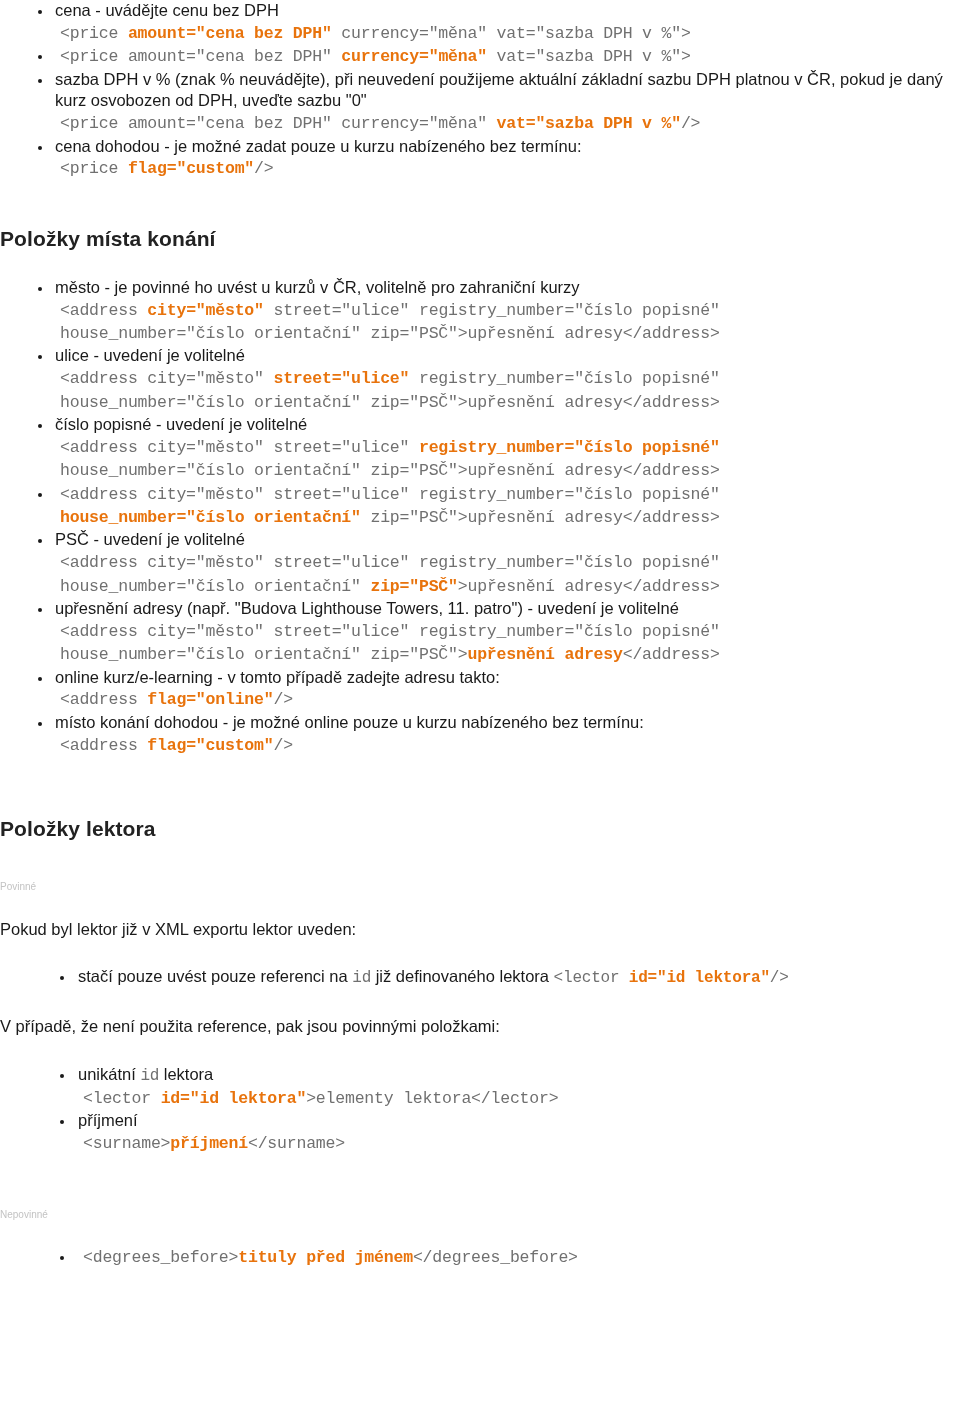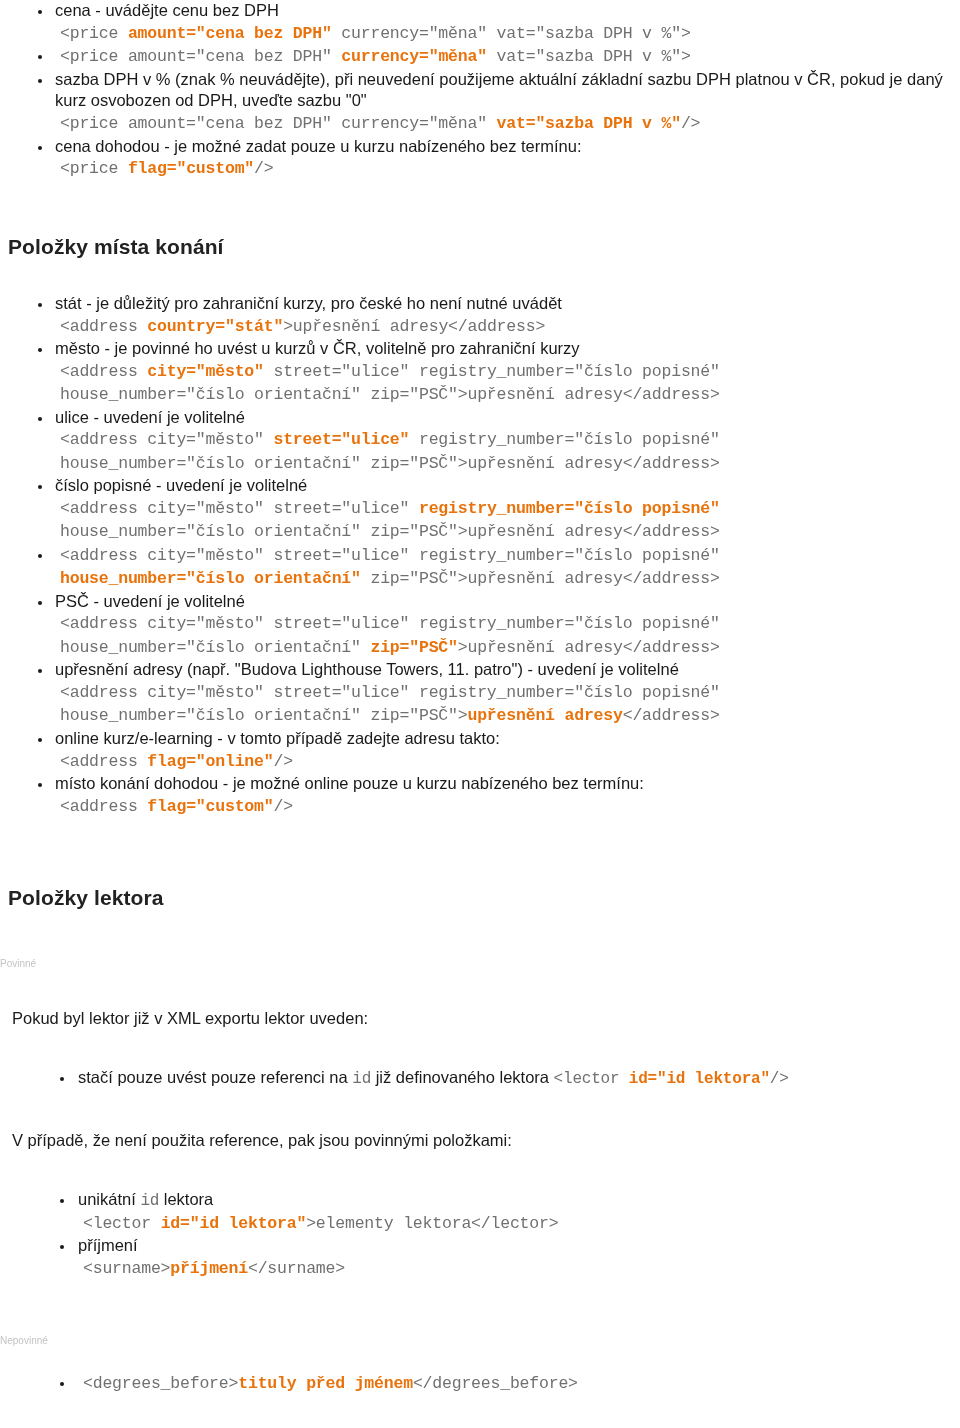--- a/index.html
+++ b/index.html
@@ -21,39 +21,39 @@
     padding: 0;
     box-sizing: border-box;
   }
 
   
   h2.section-heading {
     font-family: "Liberation Sans", sans-serif;
     font-size: 21px;
     font-weight: bold;
     color: #222222;
-    margin: 8px;
+    margin: 0;
     padding: 0;
     letter-spacing: 0.1px;
   }
 
   .subtle-label {
     font-family: "Liberation Sans", sans-serif;
     font-size: 10px;
     font-weight: normal;
     color: #c3c3c3;
     margin: 0;
     padding: 0;
   }
 
   p.body-para {
     font-family: "Liberation Sans", sans-serif;
     font-size: 16.5px;
     color: #1a1a1a;
-    margin: 12px;
+    margin: 0;
     padding: 0;
     line-height: 1.35;
   }
 
   
   ul.doc-list {
     list-style: none;
     margin: 0;
     padding: 0;
   }
@@ -141,24 +141,20 @@
     </ul>
 
   <div class="spacer-lg"></div>
 
   <h2 class="section-heading">Položky místa konání</h2>
 
   <div class="spacer-md"></div>
 
   <ul class="doc-list" id="venue-list">
       <li>
-        <span class="li-text">stát - je důležitý pro zahraniční kurzy, pro české ho není nutné uvádět</span>
-        <span class="code-line indent"><span>&lt;address </span><span class="hl">country="stát"</span><span>&gt;upřesnění adresy&lt;/address&gt;</span></span>
-      </li>
-      <li>
         <span class="li-text">město - je povinné ho uvést u kurzů v ČR, volitelně pro zahraniční kurzy</span>
         <span class="code-line indent"><span>&lt;address </span><span class="hl">city="město"</span><span> street="ulice" registry_number="číslo popisné"</span></span>
         <span class="code-line indent"><span>house_number="číslo orientační" zip="PSČ"&gt;upřesnění adresy&lt;/address&gt;</span></span>
       </li>
       <li>
         <span class="li-text">ulice - uvedení je volitelné</span>
         <span class="code-line indent"><span>&lt;address city="město" </span><span class="hl">street="ulice"</span><span> registry_number="číslo popisné"</span></span>
         <span class="code-line indent"><span>house_number="číslo orientační" zip="PSČ"&gt;upřesnění adresy&lt;/address&gt;</span></span>
       </li>
       <li>

